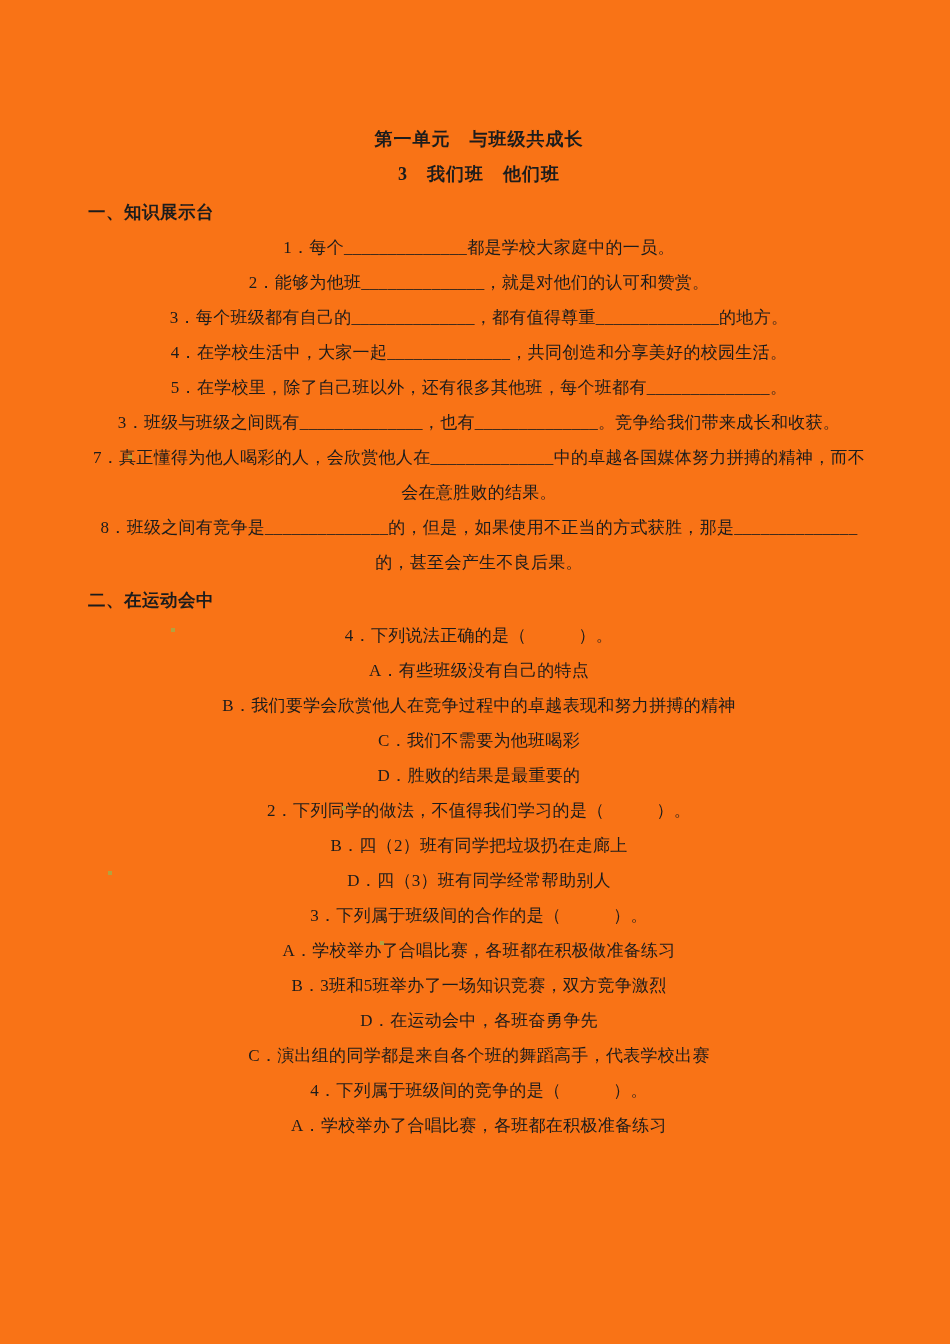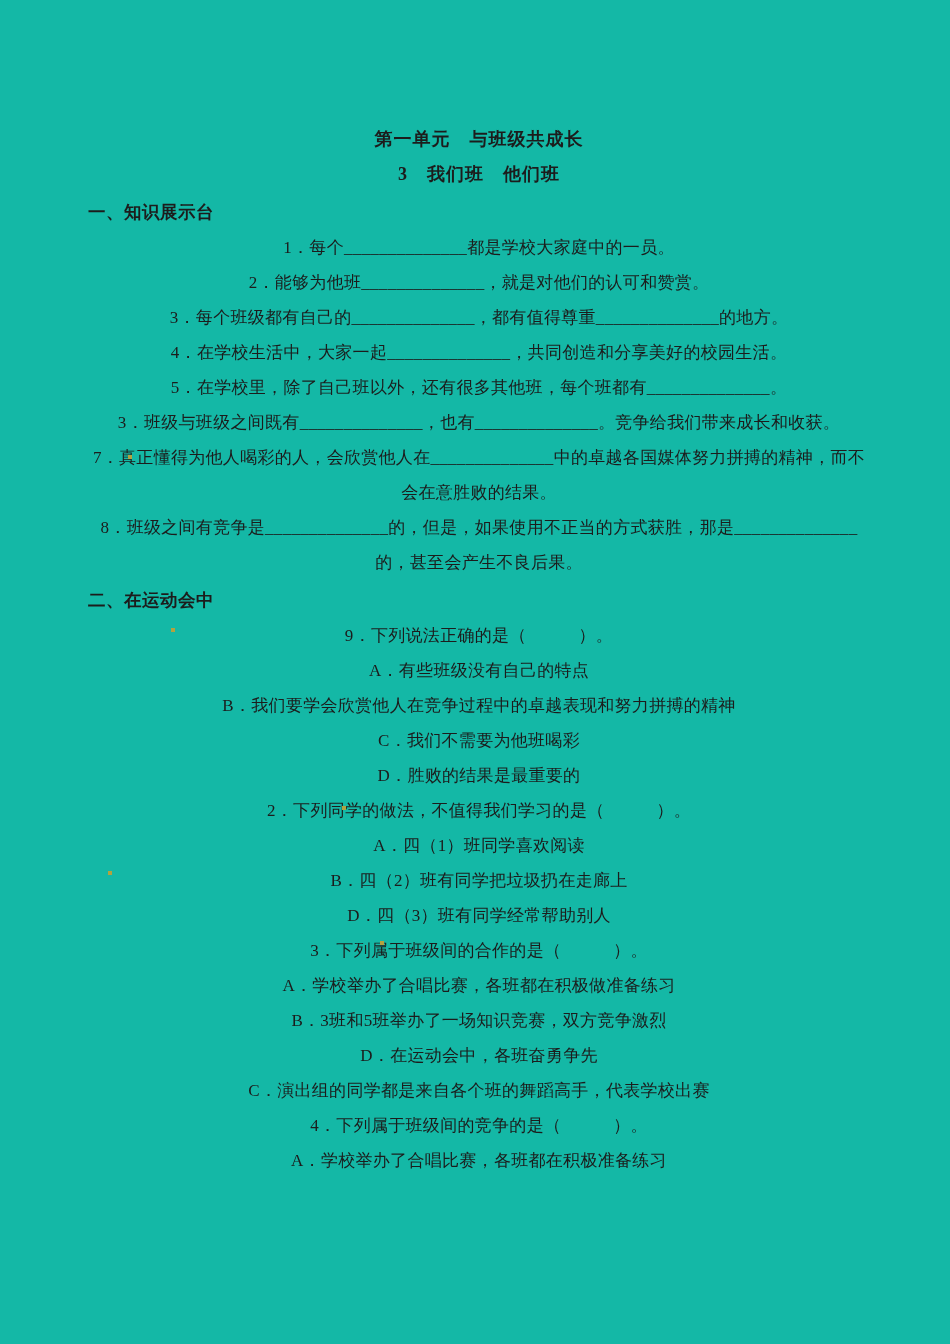--- a/index.html
+++ b/index.html
@@ -5,21 +5,21 @@
   * { margin: 0; padding: 0; box-sizing: border-box; }
   html, body { background: #ffffff; }
   body {
     font-family: "Liberation Serif", "DejaVu Serif", serif;
     color: #1c1c1c;
   }
   .page {
     position: relative;
     width: 950px;
     height: 1344px;
-    background: #14b8a6;
+    background: #f97316;
     overflow: hidden;
   }
   .doc {
     padding: 122px 80px 0 88px;
   }
   .line {
     font-size: 17px;
     line-height: 35px;
     letter-spacing: 0.3px;
     white-space: normal;
@@ -62,28 +62,27 @@
     <div class="line blank-text">2．能够为他班______________，就是对他们的认可和赞赏。</div>
     <div class="line blank-text">3．每个班级都有自己的______________，都有值得尊重______________的地方。</div>
     <div class="line blank-text">4．在学校生活中，大家一起______________，共同创造和分享美好的校园生活。</div>
     <div class="line blank-text">5．在学校里，除了自己班以外，还有很多其他班，每个班都有______________。</div>
     <div class="line blank-text">3．班级与班级之间既有______________，也有______________。竞争给我们带来成长和收获。</div>
     <div class="line blank-text">7．真正懂得为他人喝彩的人，会欣赏他人在______________中的卓越各国媒体努力拼搏的精神，而不会在意胜败的结果。</div>
     <div class="line blank-text">8．班级之间有竞争是______________的，但是，如果使用不正当的方式获胜，那是______________的，甚至会产生不良后果。</div>
 
     <div class="section-heading heading-gap">二、在运动会中</div>
 
-    <div class="line">9．下列说法正确的是（　　　）。</div>
+    <div class="line">4．下列说法正确的是（　　　）。</div>
     <div class="line">A．有些班级没有自己的特点</div>
     <div class="line">B．我们要学会欣赏他人在竞争过程中的卓越表现和努力拼搏的精神</div>
     <div class="line">C．我们不需要为他班喝彩</div>
     <div class="line">D．胜败的结果是最重要的</div>
 
     <div class="line">2．下列同学的做法，不值得我们学习的是（　　　）。</div>
-    <div class="line">A．四（1）班同学喜欢阅读</div>
     <div class="line">B．四（2）班有同学把垃圾扔在走廊上</div>
     <div class="line">D．四（3）班有同学经常帮助别人</div>
 
     <div class="line">3．下列属于班级间的合作的是（　　　）。</div>
     <div class="line">A．学校举办了合唱比赛，各班都在积极做准备练习</div>
     <div class="line">B．3班和5班举办了一场知识竞赛，双方竞争激烈</div>
     <div class="line">D．在运动会中，各班奋勇争先</div>
     <div class="line">C．演出组的同学都是来自各个班的舞蹈高手，代表学校出赛</div>
 
     <div class="line">4．下列属于班级间的竞争的是（　　　）。</div>

